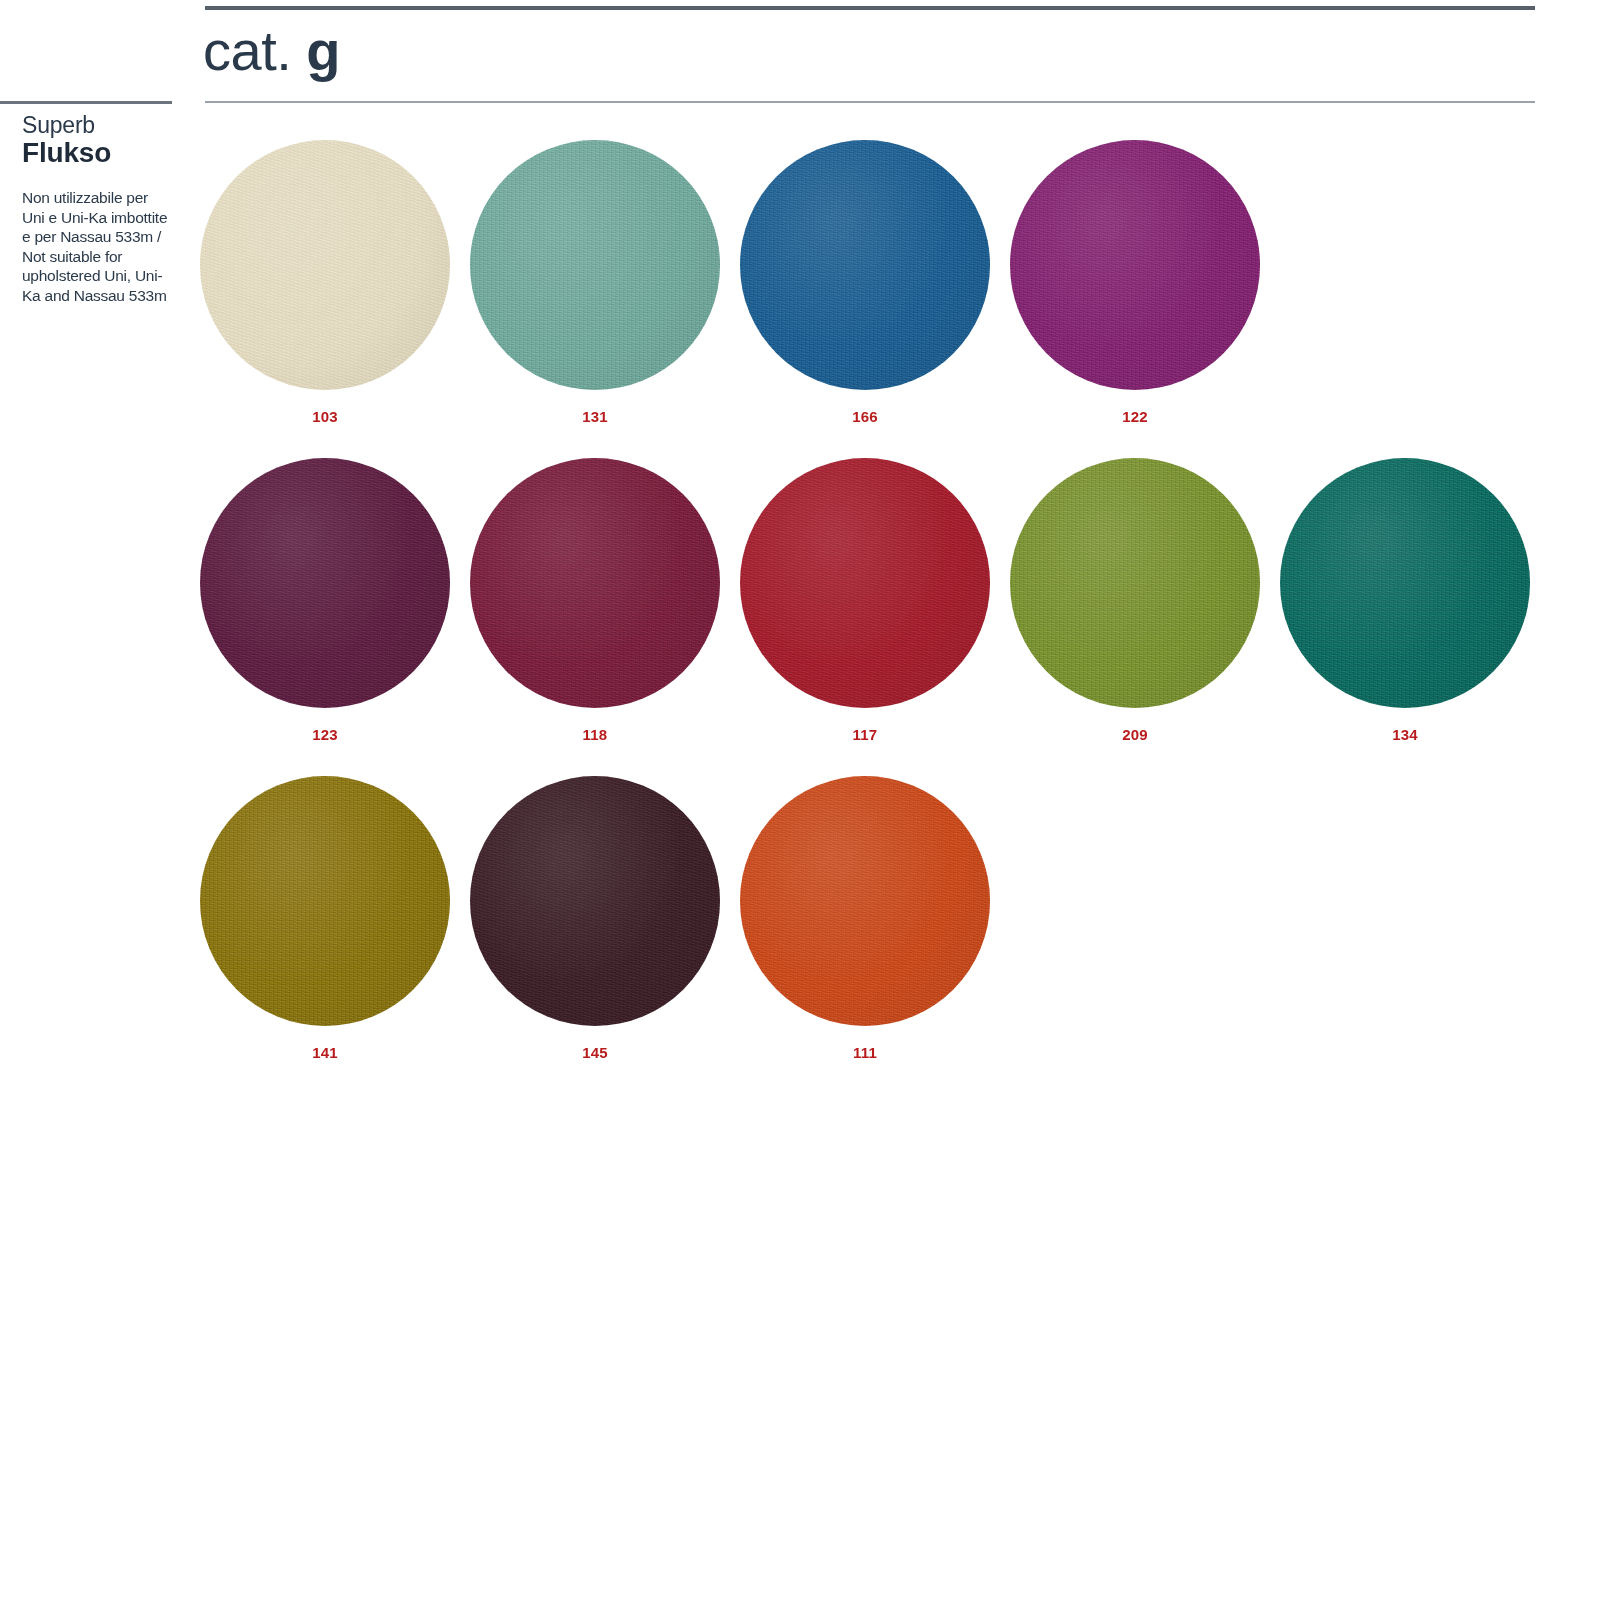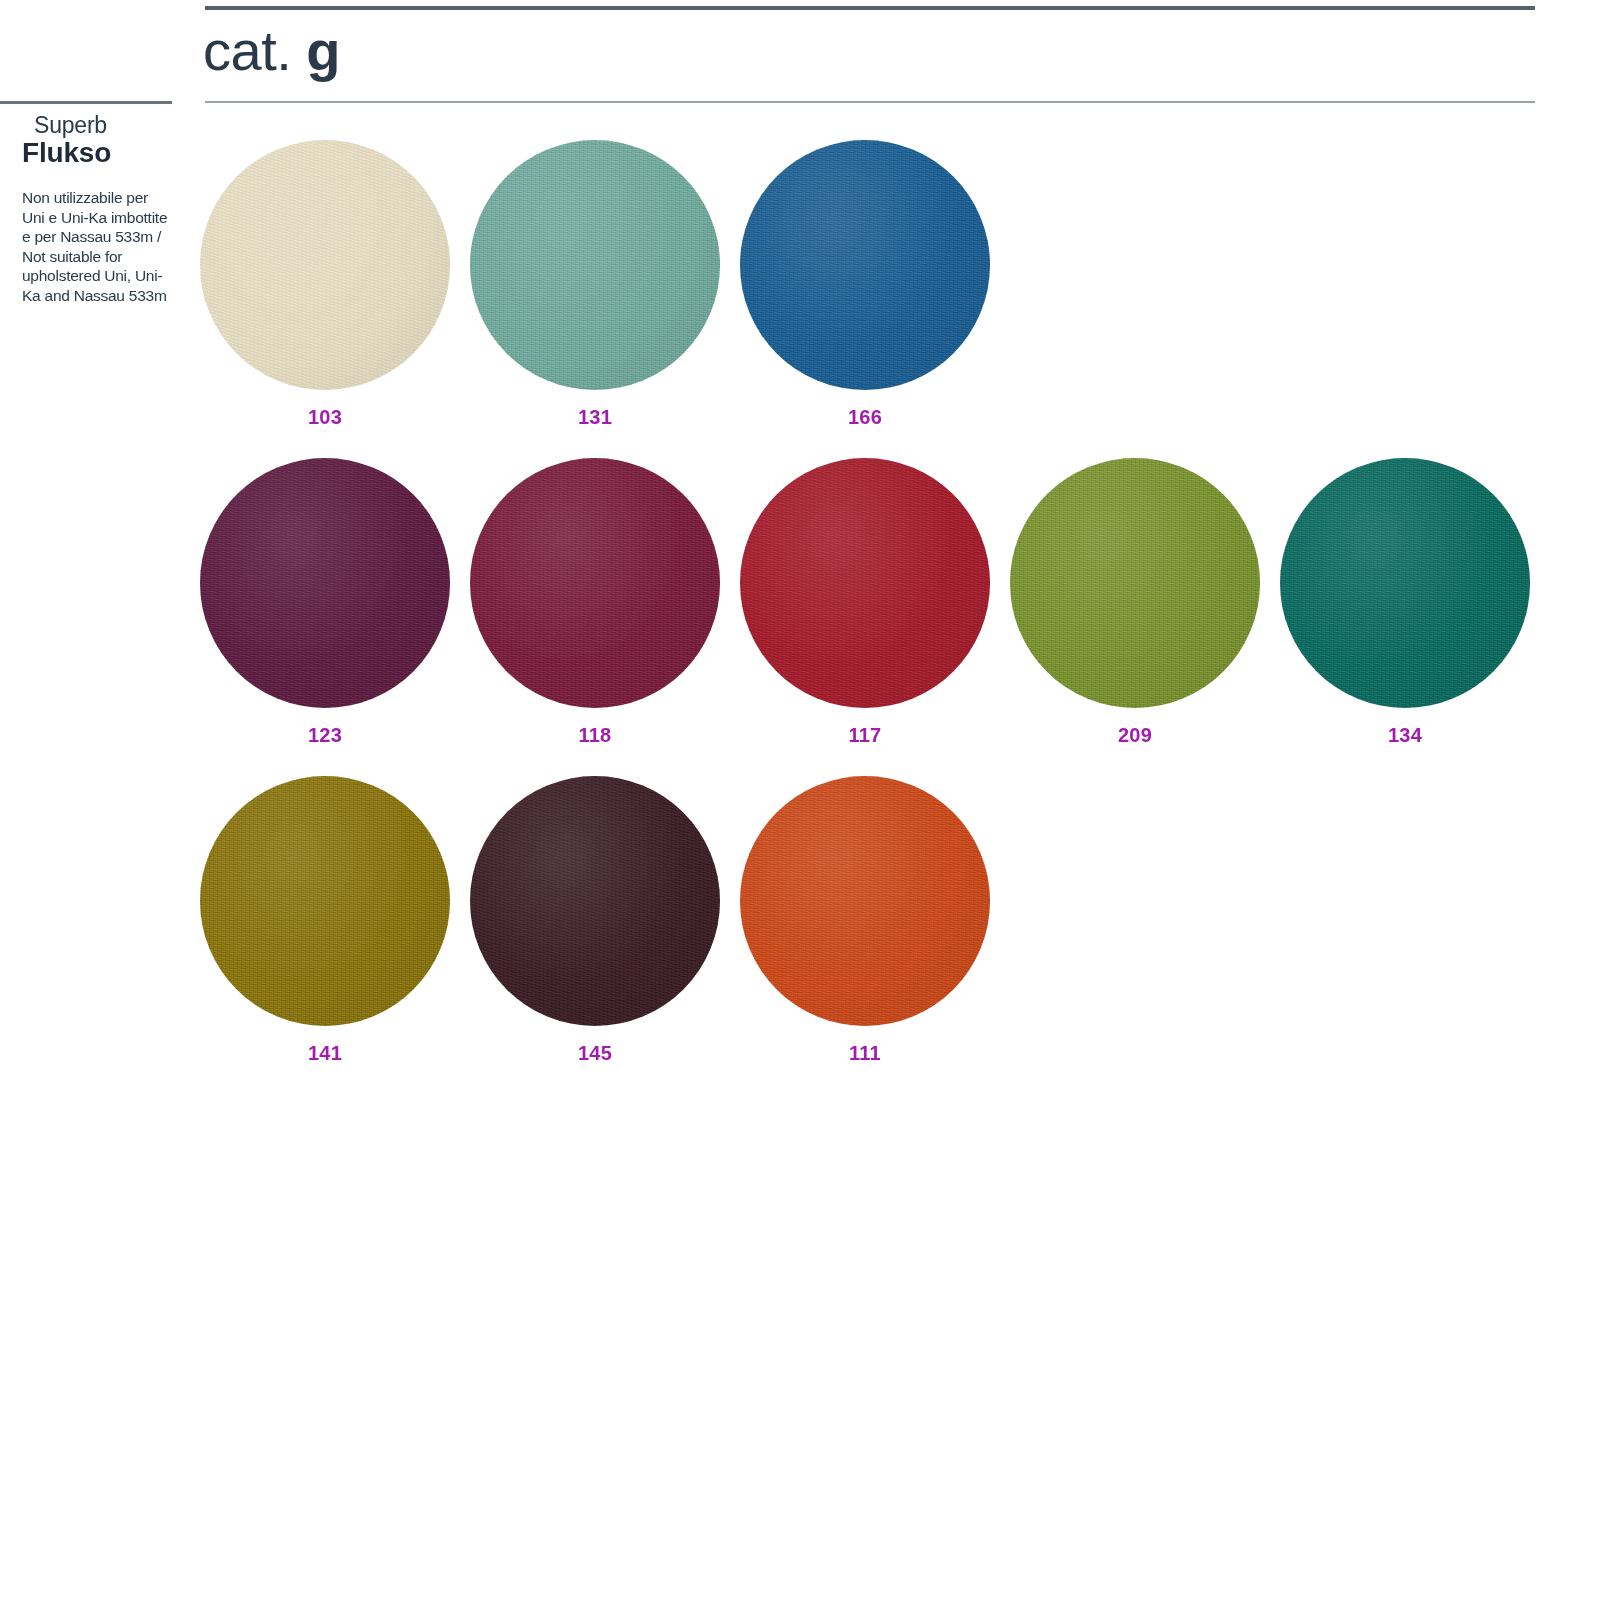--- a/index.html
+++ b/index.html
@@ -63,21 +63,20 @@
     left: 22px;
     top: 112px;
     width: 152px;
   }
   .sidebar .brand-line1 {
     font-size: 23px;
     line-height: 27px;
     font-weight: 300;
     color: #2b3a4a;
     letter-spacing: -0.2px;
-    margin-left: 12px;
   }
   .sidebar .brand-line2 {
     font-size: 28px;
     line-height: 27px;
     font-weight: 700;
     color: #1f2b38;
     letter-spacing: -0.2px;
   }
   .sidebar .note {
     margin-top: 22px;
@@ -152,25 +151,25 @@
         rgba(0,0,0,0.09) 100%);
     opacity: 0.85;
   }
 
   .swatch-code {
     position: absolute;
     top: 268px;
     left: 0;
     width: 250px;
     text-align: center;
-    font-size: 20px;
+    font-size: 15px;
     line-height: 18px;
     font-weight: 600;
     letter-spacing: 0.2px;
-    color: #a21caf;
+    color: #b91c1c;
   }
 </style>
 </head>
 <body>
 
 <div class="rule-top"></div>
 
 <div class="page-title">
   <span class="t-light">cat. </span><span class="t-bold">g</span>
 </div>
@@ -198,20 +197,26 @@
         <div class="swatch" style="background-color:#72ab9e"></div>
         <div class="swatch-code">131</div>
       </div>
     </div>
     <div class="cell">
       <div class="swatch-wrap">
         <div class="swatch" style="background-color:#1d5f93"></div>
         <div class="swatch-code">166</div>
       </div>
     </div>
+    <div class="cell">
+      <div class="swatch-wrap">
+        <div class="swatch" style="background-color:#842472"></div>
+        <div class="swatch-code">122</div>
+      </div>
+    </div>
   </div>
 
   <div class="grid-row">
     <div class="cell">
       <div class="swatch-wrap">
         <div class="swatch" style="background-color:#5e1f42"></div>
         <div class="swatch-code">123</div>
       </div>
     </div>
     <div class="cell">

